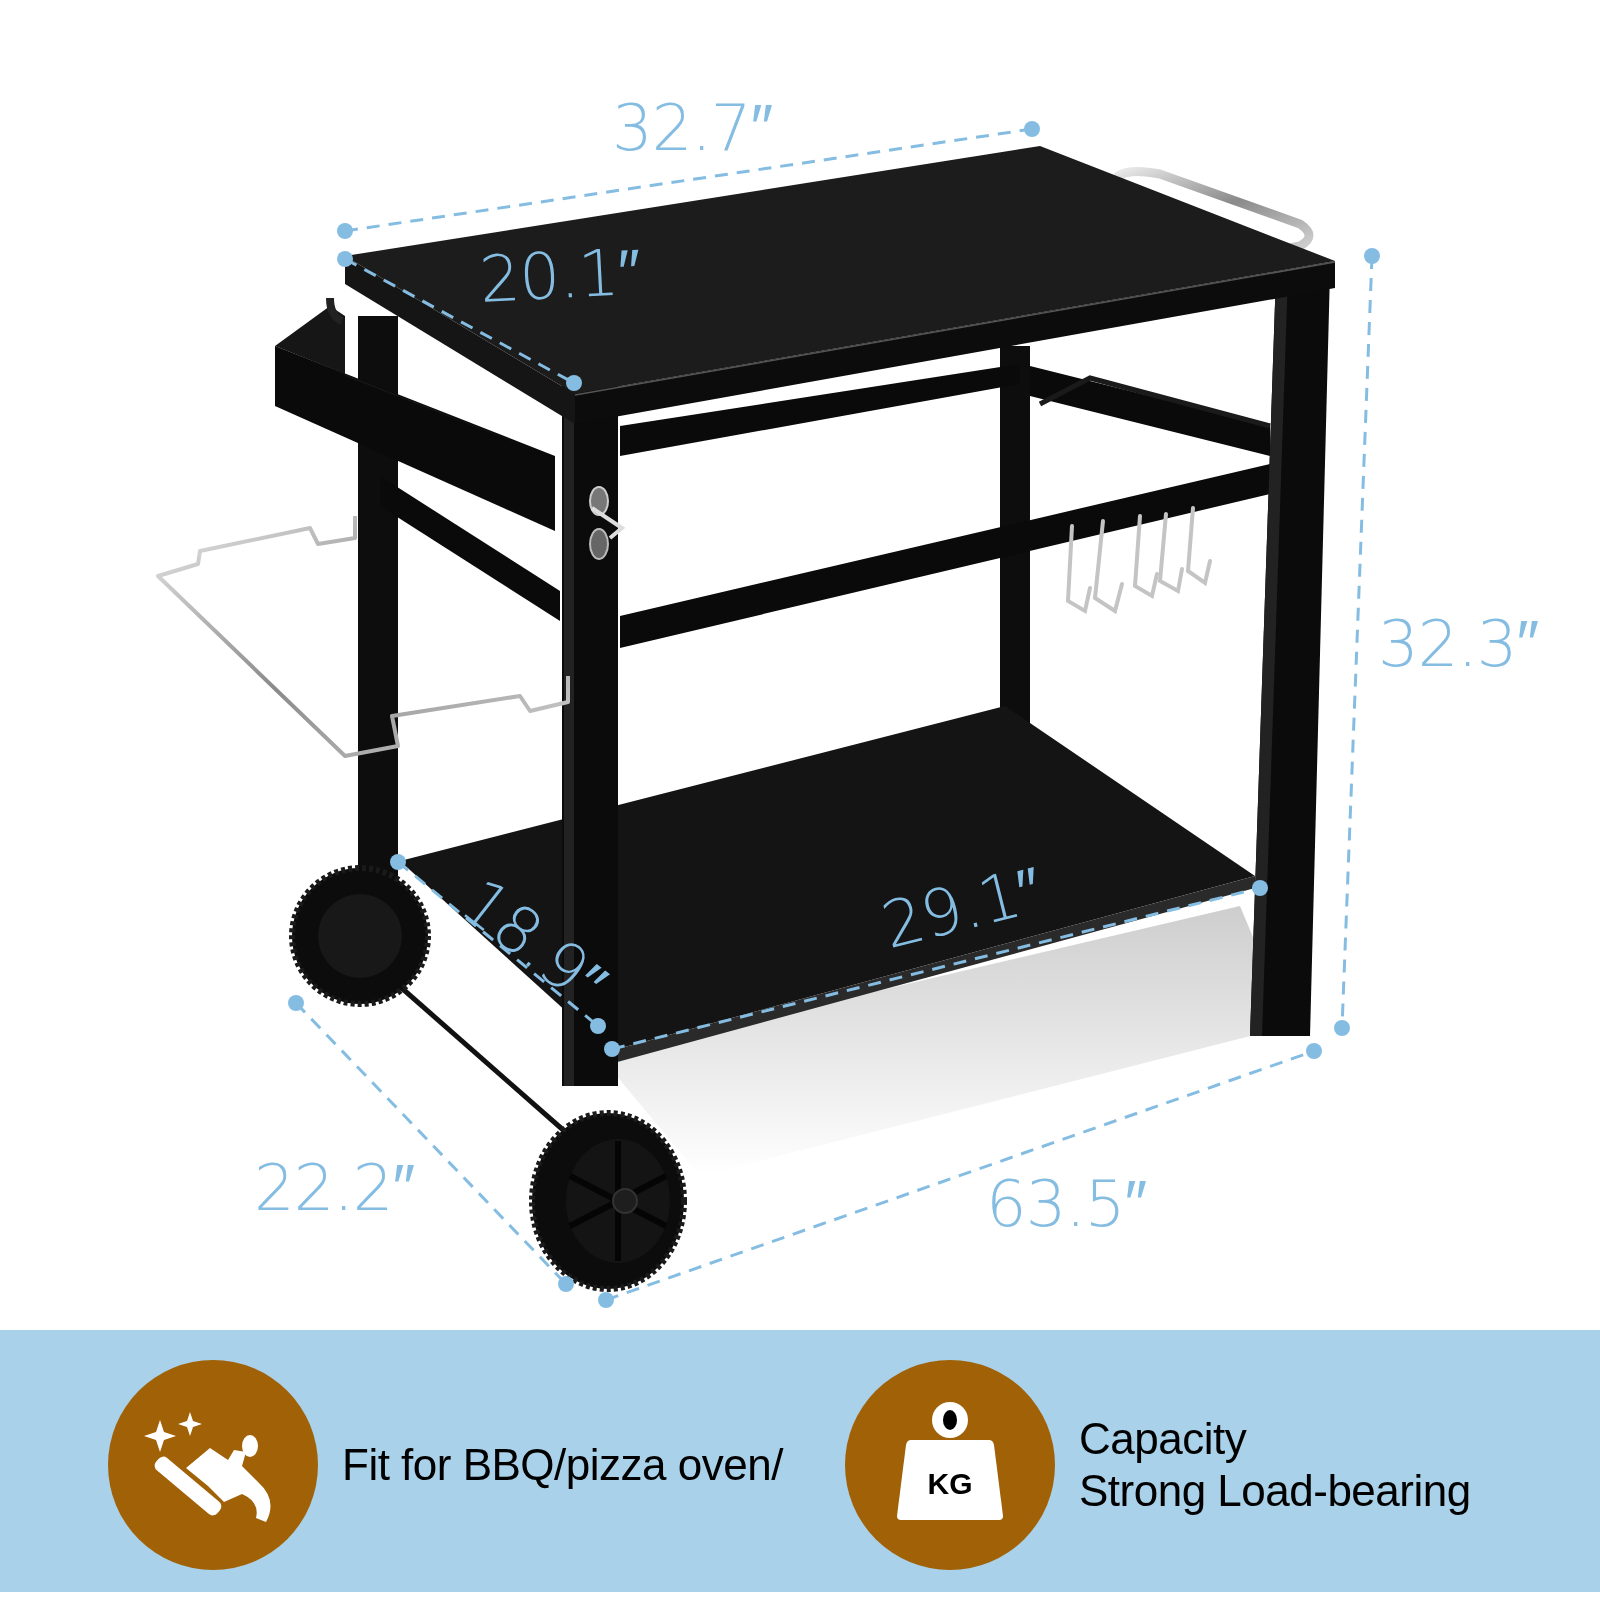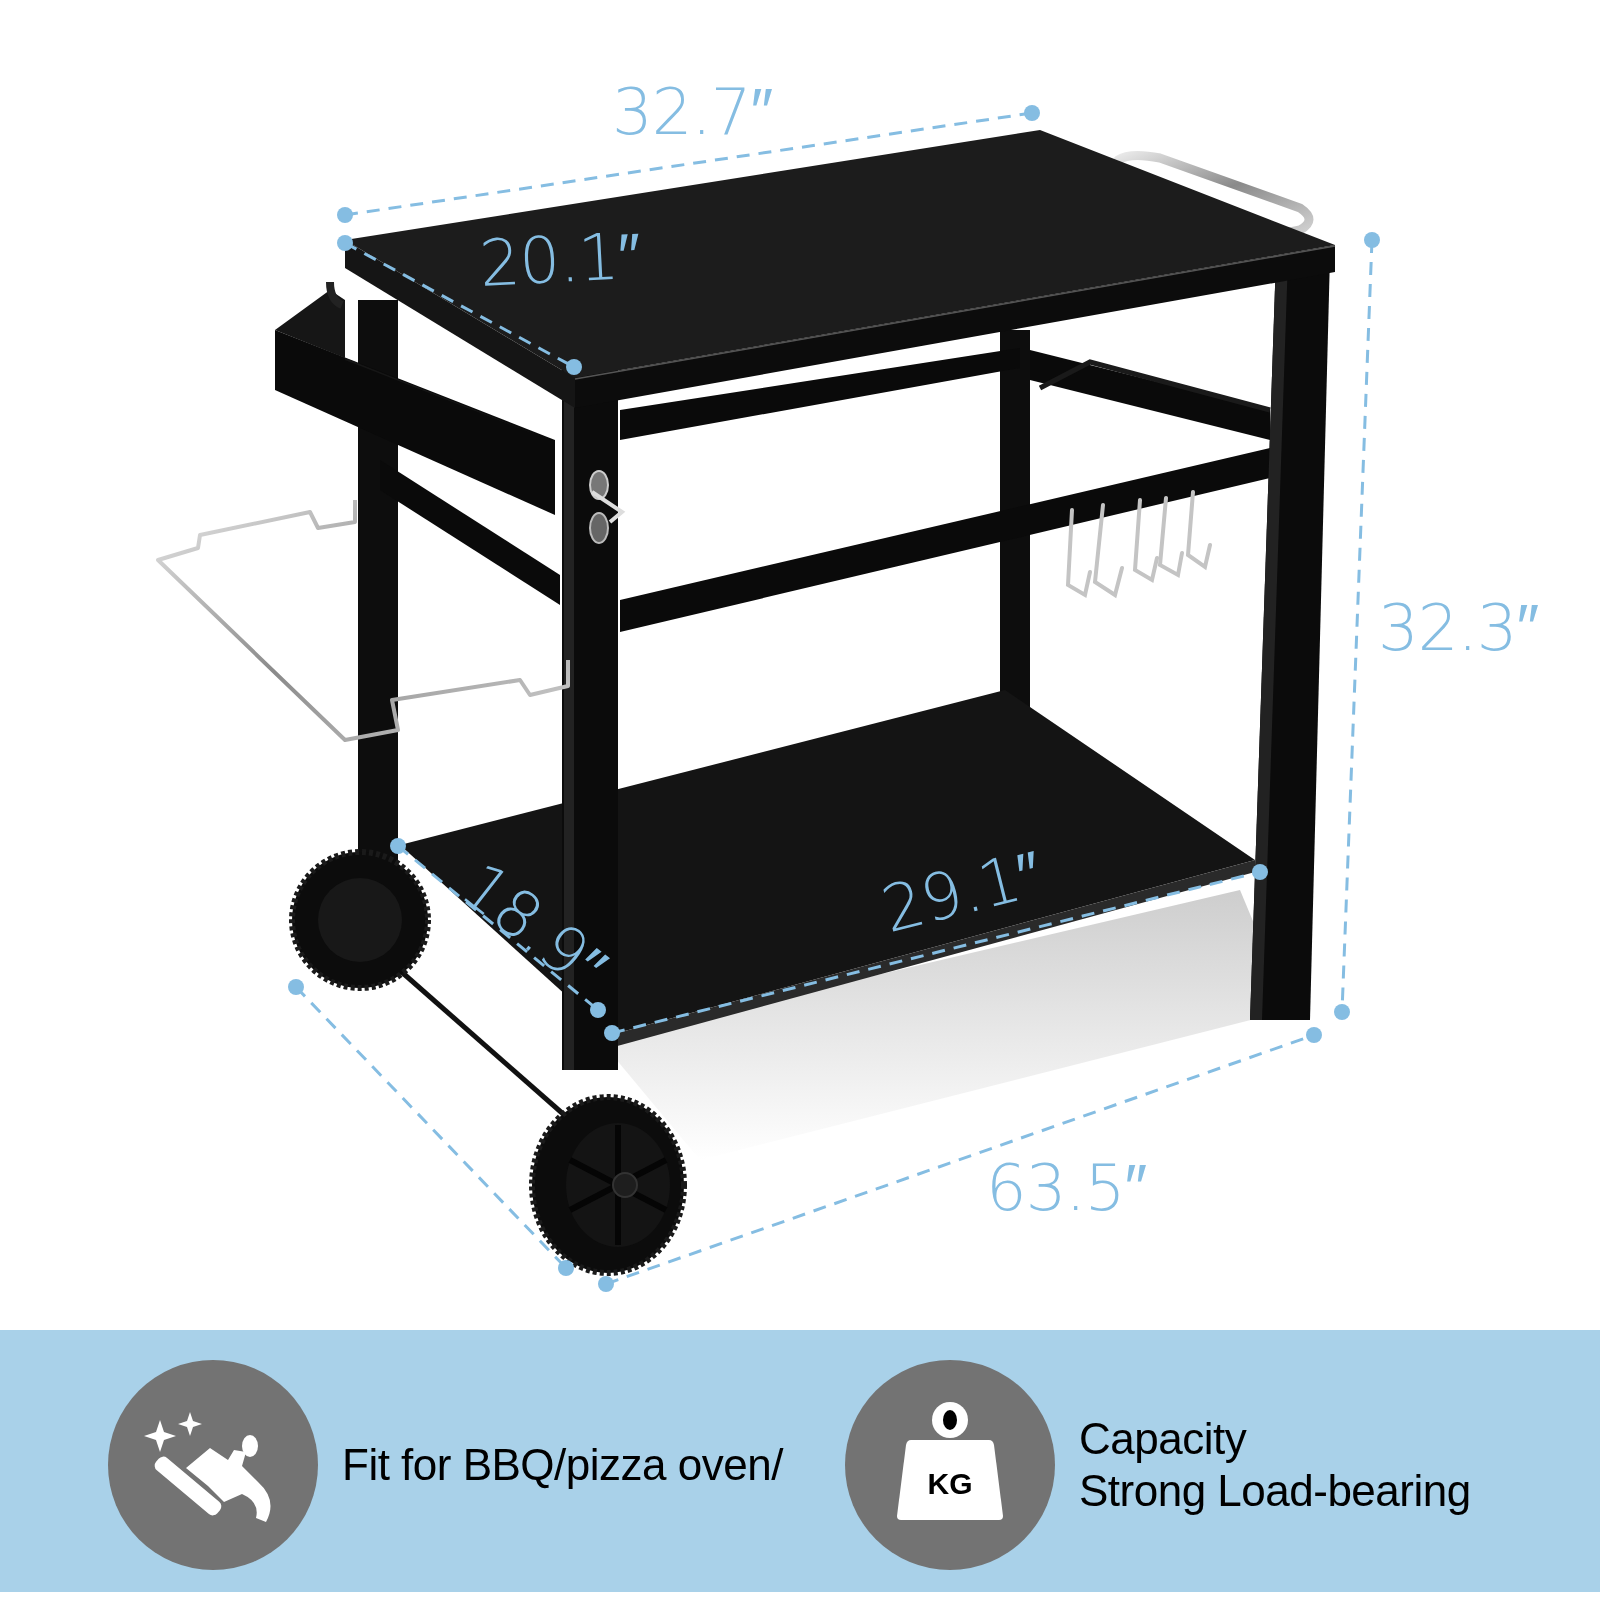--- a/index.html
+++ b/index.html
@@ -1,33 +1,33 @@
 <!DOCTYPE html>
 <html><head>
   <meta charset="utf-8">
   <style>
     html, body { margin: 0; padding: 0; }
     body {
       width: 1600px; height: 1600px; position: relative; overflow: hidden;
       background: #ffffff; font-family: "DejaVu Sans", sans-serif;
     }
-    .stage { position: absolute; left: 0; top: 0; width: 1600px; height: 1330px; }
+    .stage { position: absolute; left: 0; top: 16px; width: 1600px; height: 1330px; }
     .stage svg { position: absolute; left: 0; top: 0; }
     .dim-label {
       position: absolute; color: #85bde2; font-family: "DejaVu Sans", sans-serif;
       font-weight: 300; font-size: 64px; line-height: 1; white-space: nowrap;
       letter-spacing: -1px; transform-origin: left top;
     }
     .banner {
       position: absolute; left: 0; top: 1330px; width: 1600px; height: 262px;
       background: #a9d1e9;
     }
     .feature { position: absolute; top: 0; height: 270px; display: flex; align-items: center; }
     .feature-icon {
-      width: 210px; height: 210px; border-radius: 50%; background: #737373;
+      width: 210px; height: 210px; border-radius: 50%; background: #a16207;
       display: flex; align-items: center; justify-content: center; flex: 0 0 auto;
     }
     .feature-text {
       margin-left: 24px; font-family: "Liberation Sans", sans-serif; font-size: 44px;
       line-height: 52px; color: #000; letter-spacing: -0.5px;
     }
     .feature-text div { white-space: nowrap; }
     .kg-label { font-family: "Liberation Sans", sans-serif; font-weight: bold; font-size: 30px; fill: #000; }
   </style>
 </head>
@@ -136,20 +136,21 @@
       <circle cx="606" cy="1284" r="8"></circle>
         <circle cx="1314" cy="1035" r="8"></circle>
     </g>
   </svg>
 
   <div class="dim-label" style="left:612px; top:80px;">32.7″</div>
   <div class="dim-label" style="left:478px; top:232px; transform: rotate(-3deg);">20.1″</div>
   <div class="dim-label" style="left:1378px; top:596px;text-align:center;">32.3″</div>
   <div class="dim-label" style="left:490px; top:852px; transform: rotate(38deg);">18.9″</div>
   <div class="dim-label" style="left:876px; top:880px; transform: rotate(-14deg);">29.1″</div>
+  <div class="dim-label" style="left:254px; top:1140px;">22.2″</div>
   <div class="dim-label" style="left:986px; top:1156px;">63.5″</div>
 </div>
 
 <div class="banner">
   <div class="feature" style="left:108px;">
     <div class="feature-icon">
       <svg width="150" height="150" viewBox="0 0 150 150">
         <path d="M22,30 L26,42 L38,46 L26,50 L22,62 L18,50 L6,46 L18,42 Z" fill="#fff"></path>
         <path d="M52,22 L55,31 L64,34 L55,37 L52,46 L49,37 L40,34 L49,31 Z" fill="#fff"></path>
         <rect x="10" y="88" width="80" height="16" rx="6" fill="#fff" transform="rotate(40 50 96)"></rect>

